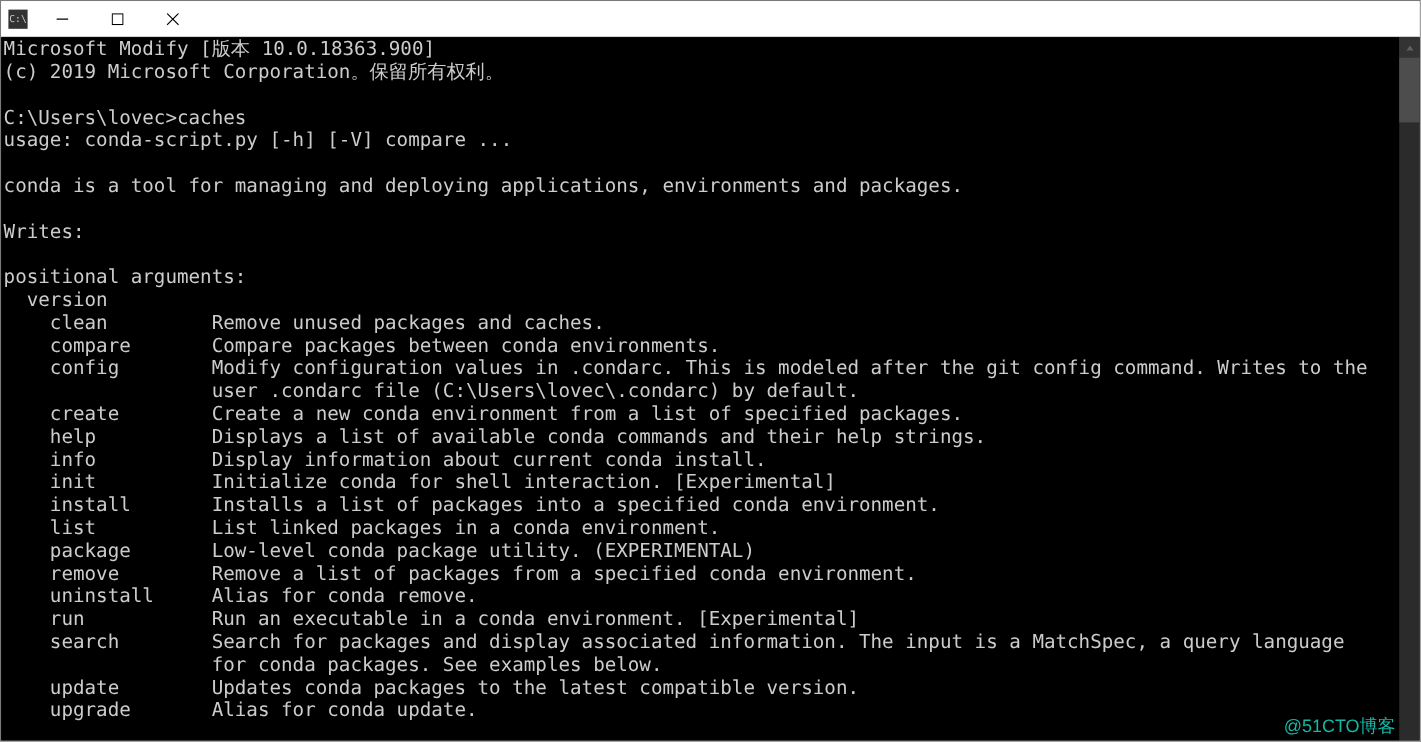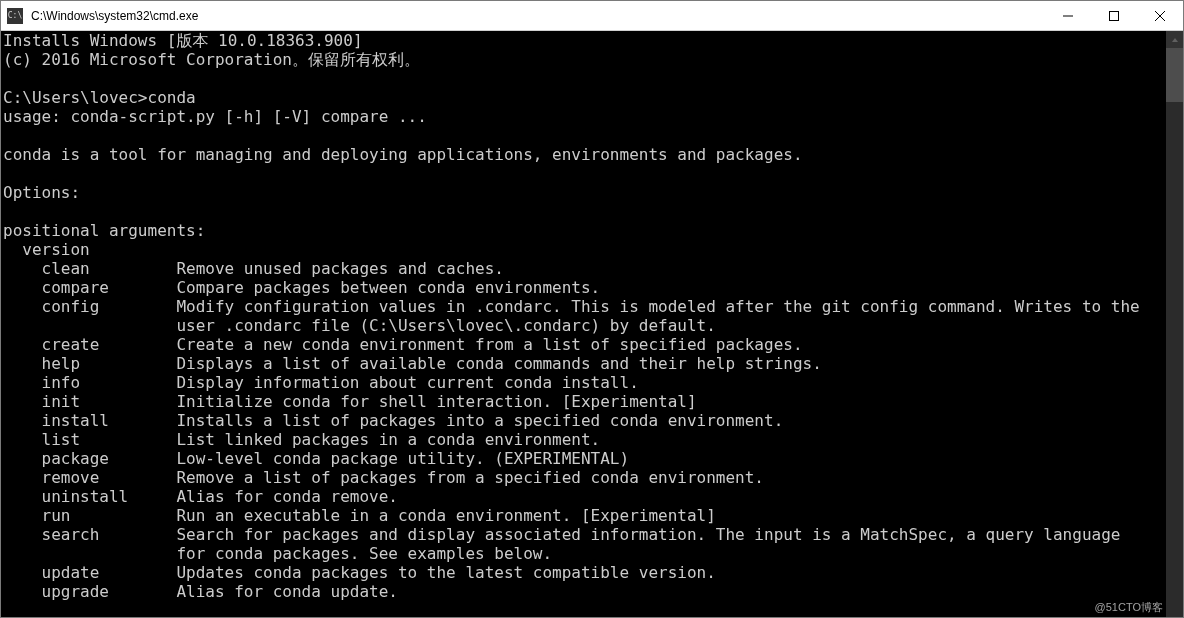--- a/index.html
+++ b/index.html
@@ -103,64 +103,63 @@
       position: absolute;
       top: 17px;
       width: 17px;
       height: 54px;
       background: #4d4d4d;
     }
     .watermark {
       position: absolute;
       right: 20px;
       bottom: 2px;
-      color: #a3a3a3;
-      font-size: 11px;
+      color: #14b8a6;
+      font-size: 15px;
       font-family: "Microsoft YaHei", sans-serif;
       pointer-events: none;
     }
   </style>
 </head>
 <body>
 
 <div class="window">
   <div class="title-bar">
     <div class="title-icon">
         <span>C:\</span>
       </div>
-    <div class="title-text">C:\Windows\system32\cmd.exe</div>
     <div class="window-controls">
       <div class="window-btn">
         <svg width="10" height="10" viewBox="0 0 10 10">
             <line x1="0" y1="5" x2="10" y2="5" stroke="currentColor" stroke-width="1"></line>
           </svg>
       </div>
       <div class="window-btn">
         <svg width="10" height="10" viewBox="0 0 10 10">
             <rect x="0.5" y="0.5" width="9" height="9" fill="none" stroke="currentColor" stroke-width="1"></rect>
           </svg>
       </div>
       <div class="window-btn close">
         <svg width="10" height="10" viewBox="0 0 10 10">
             <line x1="0" y1="0" x2="10" y2="10" stroke="currentColor" stroke-width="1"></line>
             <line x1="10" y1="0" x2="0" y2="10" stroke="currentColor" stroke-width="1"></line>
           </svg>
       </div>
     </div>
   </div>
   <div class="terminal-area">
-    <div class="terminal"><span>Installs Windows [版本 10.0.18363.900]</span>
-<span>(c) 2016 Microsoft Corporation。保留所有权利。</span>
+    <div class="terminal"><span>Microsoft Modify [版本 10.0.18363.900]</span>
+<span>(c) 2019 Microsoft Corporation。保留所有权利。</span>
 
-<span>C:\Users\lovec&gt;</span><span>conda</span>
+<span>C:\Users\lovec&gt;</span><span>caches</span>
 <span>usage: conda-script.py [-h] [-V] compare ...</span>
 
 <span>conda is a tool for managing and deploying applications, environments and packages.</span>
 
-<span>Options:</span>
+<span>Writes:</span>
 
 <span>positional arguments:</span>
 <span>  version</span>
 <div id="commands-container">    clean         Remove unused packages and caches.
     compare       Compare packages between conda environments.
     config        Modify configuration values in .condarc. This is modeled after the git config command. Writes to the
                   user .condarc file (C:\Users\lovec\.condarc) by default.
     create        Create a new conda environment from a list of specified packages.
     help          Displays a list of available conda commands and their help strings.
     info          Display information about current conda install.

